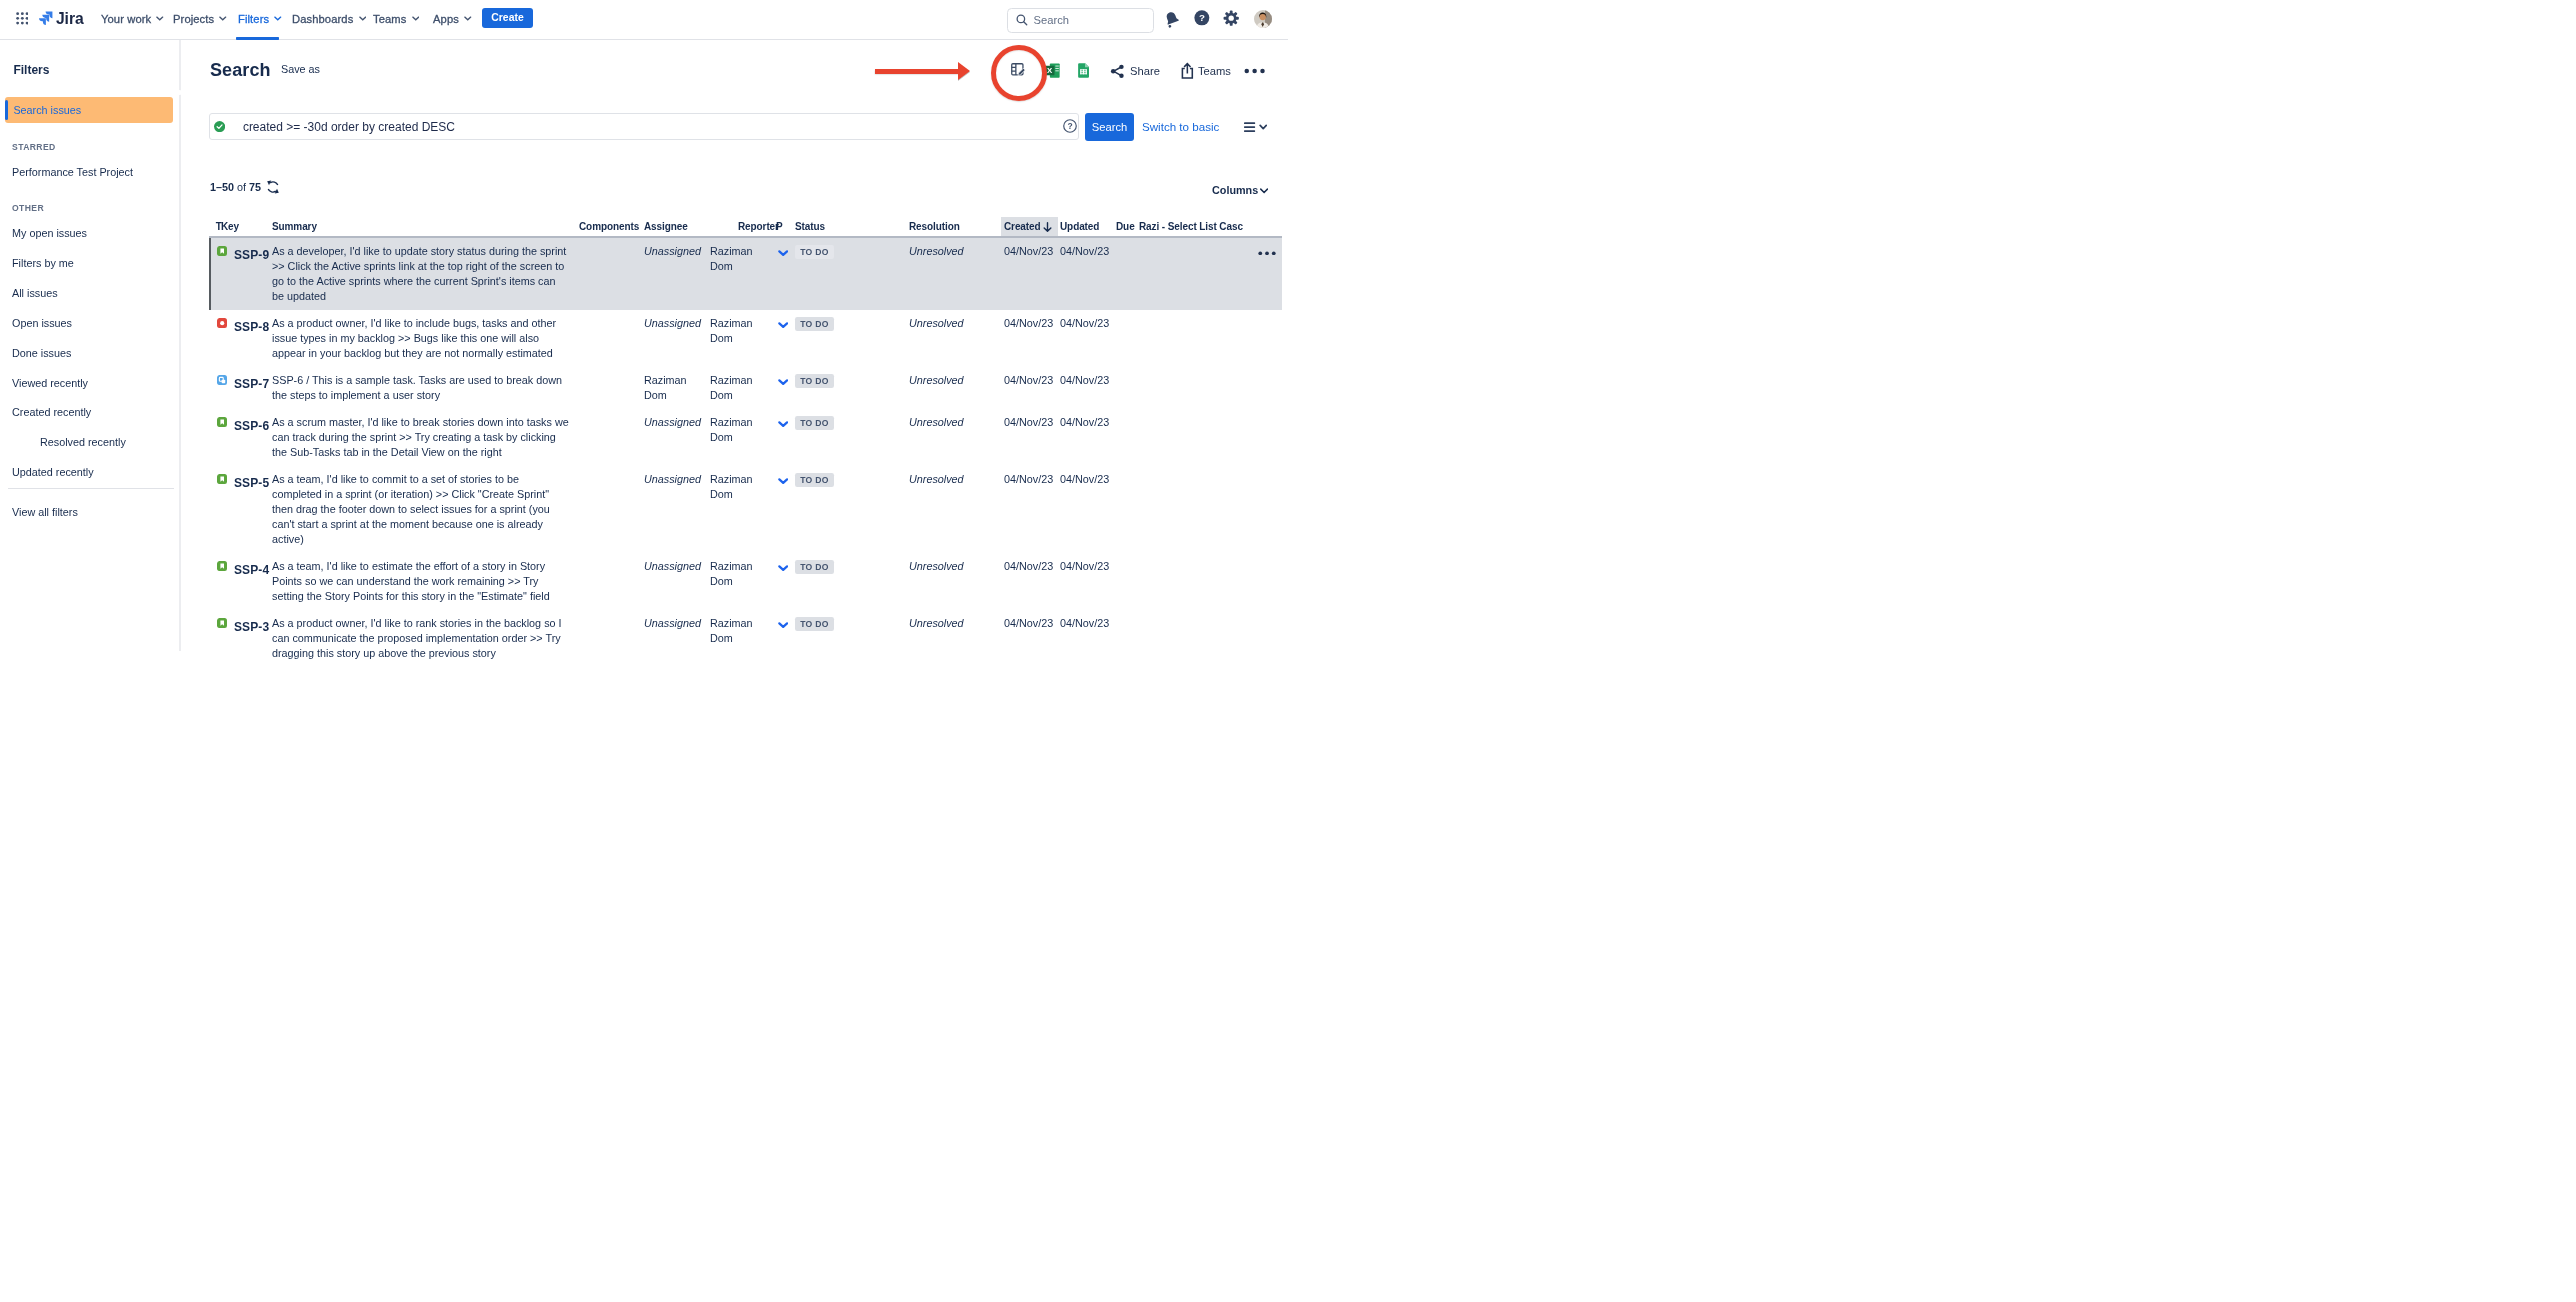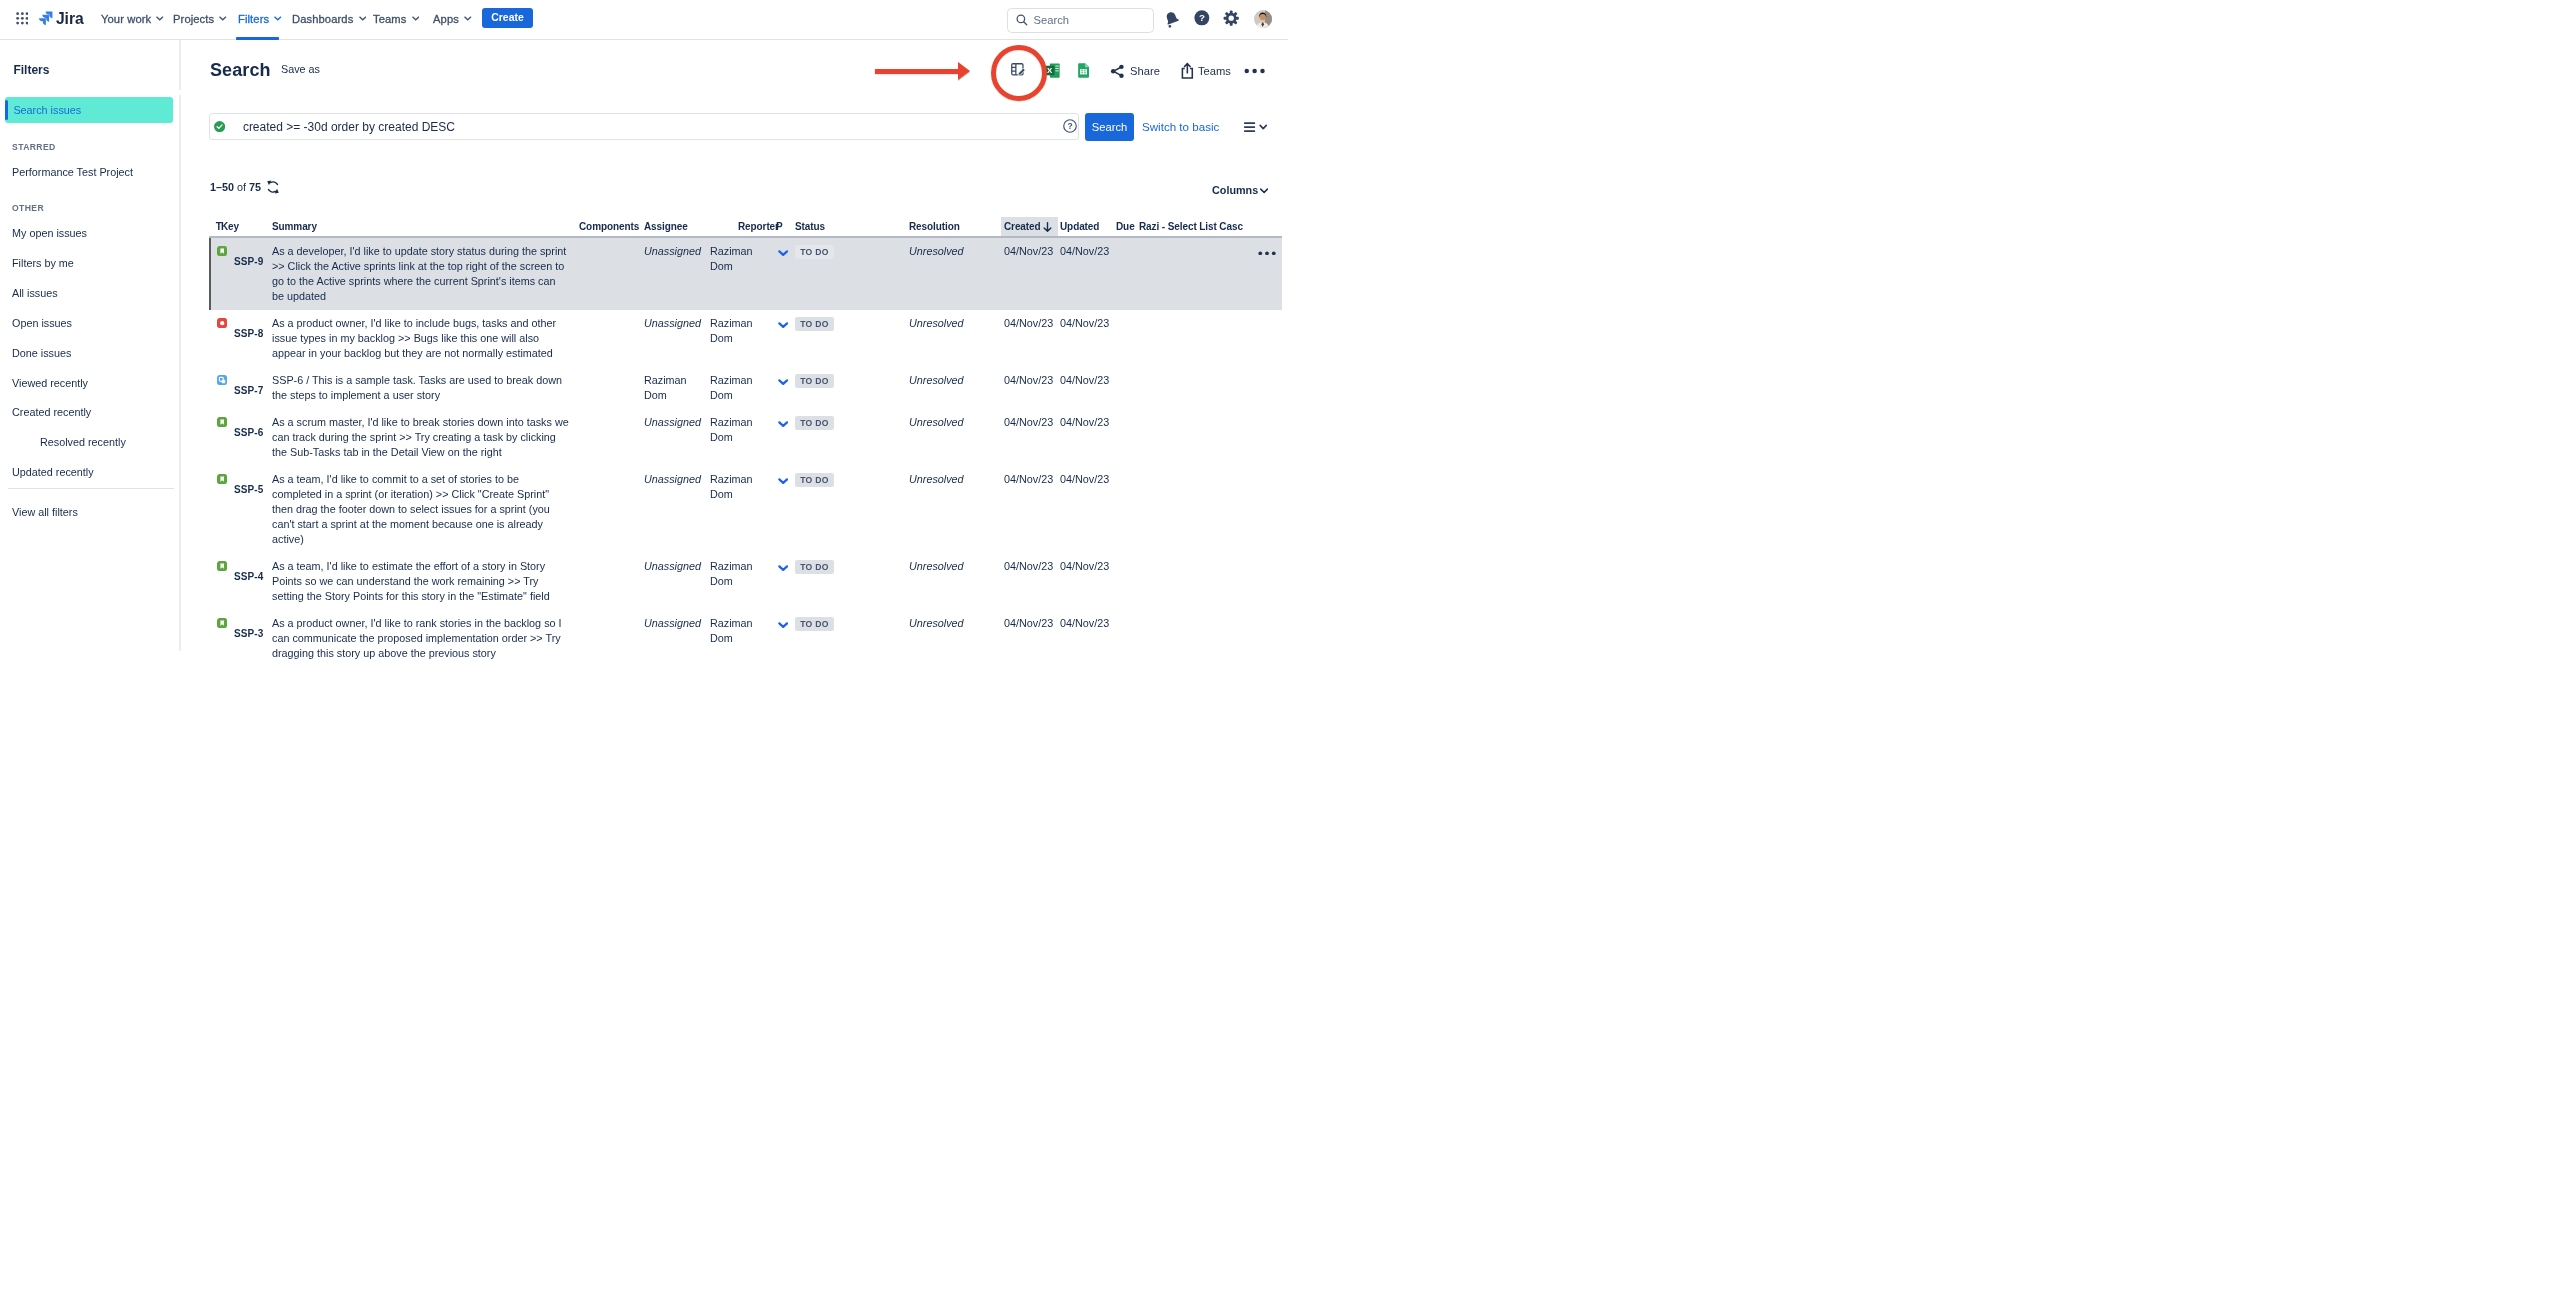--- a/index.html
+++ b/index.html
@@ -18,21 +18,21 @@
 #createbtn { position:absolute; left:482px; top:7.5px; width:51px; height:20px; background:#1868DB;
   border-radius:3px; color:#fff; font-size:10.4px; font-weight:700; display:flex; align-items:center; justify-content:center; }
 #topsearch { position:absolute; left:1007px; top:7.5px; width:147px; height:25px; border:1.5px solid #DCDFE4;
   border-radius:4.5px; display:flex; align-items:center; padding-left:7.5px; color:#626F86; font-size:11.2px; }
 #topsearch svg { margin-right:6px; }
 
 
 #sidebar { position:absolute; left:0; top:40px; width:181px; height:611px; background:#fff;
   border-right:2.2px solid #ECEDF0; }
 #sb-filters { position:absolute; left:13.4px; top:23px; font-size:12px; font-weight:700; color:#172B4D; }
-#sb-selected { position:absolute; left:5.2px; top:57px; width:168px; height:26px; background:#5eead4;
+#sb-selected { position:absolute; left:5.2px; top:57px; width:168px; height:26px; background:#fdba74;
   border-radius:3px; display:flex; align-items:center; }
 #sb-selected .bar { position:absolute; left:0; top:3px; width:3px; height:20px; background:#1868DB; border-radius:1.5px; }
 #sb-selected .txt { margin-left:8.2px; color:#1868DB; font-size:10.8px; font-weight:400; }
 .sb-sec { position:absolute; left:12px; font-size:8.6px; font-weight:700; color:#626F86; letter-spacing:0.4px; }
 .sb-item { position:absolute; left:12px; font-size:10.8px; color:#172B4D; }
 #sb-divider { position:absolute; left:7.5px; top:448px; width:166px; height:0.7px; background:#E0E2E7; }
 
 
 #pg-title { position:absolute; left:210px; top:60px; font-size:18px; font-weight:700; color:#172B4D; letter-spacing:0.1px; }
 #saveas { position:absolute; left:281px; top:63px; font-size:10.8px; color:#172B4D; }
@@ -63,21 +63,21 @@
 #thead .h { position:absolute; top:3.7px; }
 #created-cell { position:absolute; left:792px; top:0; width:57px; height:19px; background:#DCDFE4; }
 #thead-border { position:absolute; left:209px; top:236px; width:1073px; height:1.5px; background:#B3B9C4; }
 #tbody { position:absolute; left:209px; top:238px; width:1073px; }
 .row { position:relative; width:1073px; }
 .row.sel { background:#DCDFE4; }
 .row.sel::before { content:""; position:absolute; left:0; top:0; width:2.2px; height:100%; background:#565B60; }
 .cell { position:absolute; font-size:10.8px; line-height:15px; color:#172B4D; }
 .icon { position:absolute; left:7.5px; top:7.5px; width:10.4px; height:10.4px; border-radius:2.2px; }
 
-.key { left:25px; top:16px; font-weight:700; font-size:10px; letter-spacing:0.1px; }
+.key { left:25px; top:10px; font-weight:700; font-size:12px; letter-spacing:0.1px; }
 .summary { left:63px; top:6px; }
 .assignee { left:435px; top:6px; font-style:italic; }
 .assignee.named { font-style:normal; }
 .reporter { left:501px; top:6px; }
 .pcol { position:absolute; left:569px; top:11.6px; }
 .pcol svg { display:block; }
 .rowdots svg { display:block; margin-top:6.7px; }
 .status { position:absolute; left:586px; top:6.7px; height:14px; padding:0 5.2px; background:#DCDFE4; border-radius:2.2px;
   font-size:8.6px; font-weight:700; color:#44546F; letter-spacing:0.3px; display:flex; align-items:center; }
 .row.sel .status { background:#E4E6EB; }

